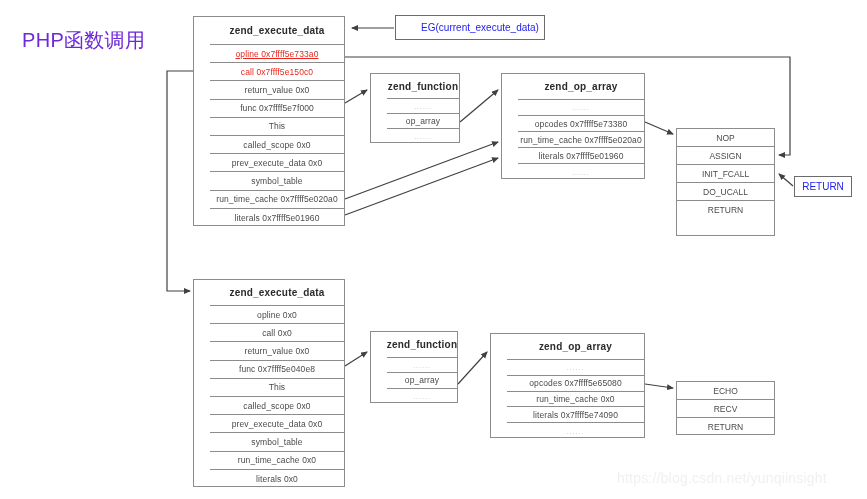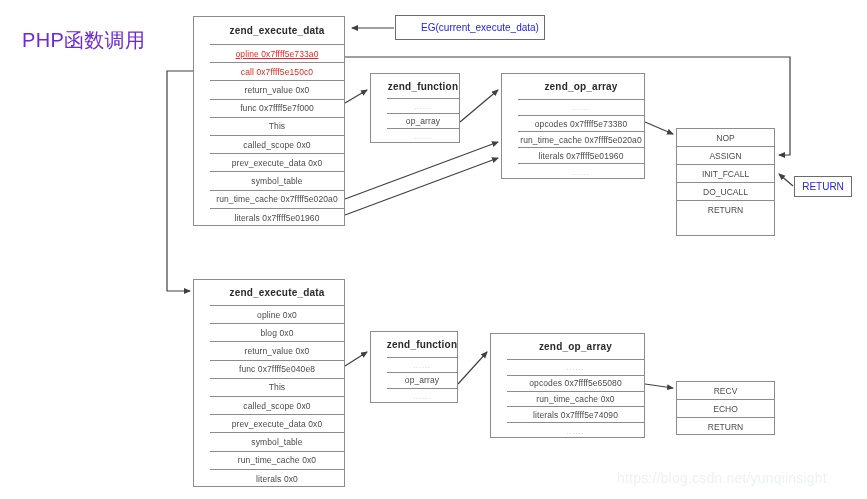--- a/index.html
+++ b/index.html
@@ -166,21 +166,21 @@
       <div class="row" style="height: 18px;">RETURN</div>
     </div>
 
   <div class="lbox" style="left:395px;top:15px;width:150px;height:25px;padding-left:20px;">EG(current_execute_data)</div>
 
   <div class="lbox" style="left:794px;top:176px;width:58px;height:21px;">RETURN</div>
 
   <div class="sbox" id="bottom-execute-data" style="left:193px;top:279px;width:152px;height:208px;">
     <div class="row head" style="height:26px;">zend_execute_data</div>
   <div class="row" style="height: 18.2px;">opline 0x0</div>
-      <div class="row" style="height: 18.2px;">blog 0x0</div>
+      <div class="row" style="height: 18.2px;">call 0x0</div>
       <div class="row" style="height: 18.2px;">return_value 0x0</div>
       <div class="row" style="height: 18.2px;">func 0x7ffff5e040e8</div>
       <div class="row" style="height: 18.2px;">This</div>
       <div class="row" style="height: 18.2px;">called_scope 0x0</div>
       <div class="row" style="height: 18.2px;">prev_execute_data 0x0</div>
       <div class="row" style="height: 18.2px;">symbol_table</div>
       <div class="row" style="height: 18.2px;">run_time_cache 0x0</div>
       <div class="row" style="height: 18.2px; text-align: right;">literals 0x0</div>
     </div>
 
@@ -194,20 +194,20 @@
   <div class="sbox" id="bottom-op-array" style="left:490px;top:333px;width:155px;height:105px;">
     <div class="row head" style="height:26px;">zend_op_array</div>
   <div class="row dots" style="height: 15.8px;">......</div>
       <div class="row" style="height: 15.8px;">opcodes 0x7ffff5e65080</div>
       <div class="row" style="height: 15.8px;">run_time_cache 0x0</div>
       <div class="row" style="height: 15.8px;">literals 0x7ffff5e74090</div>
       <div class="row dots" style="height: 15.8px;">......</div>
     </div>
 
   <div class="oplist" id="bottom-opcodes" style="left:676px;top:381px;width:99px;height:54px;">
+      <div class="row" style="height: 18px;">ECHO</div>
       <div class="row" style="height: 18px;">RECV</div>
-      <div class="row" style="height: 18px;">ECHO</div>
       <div class="row" style="height: 18px;">RETURN</div>
     </div>
 
   <div class="watermark" style="left:617px;top:470px;">https://blog.csdn.net/yunqiinsight</div>
 
 </div>
 
 </body></html>

